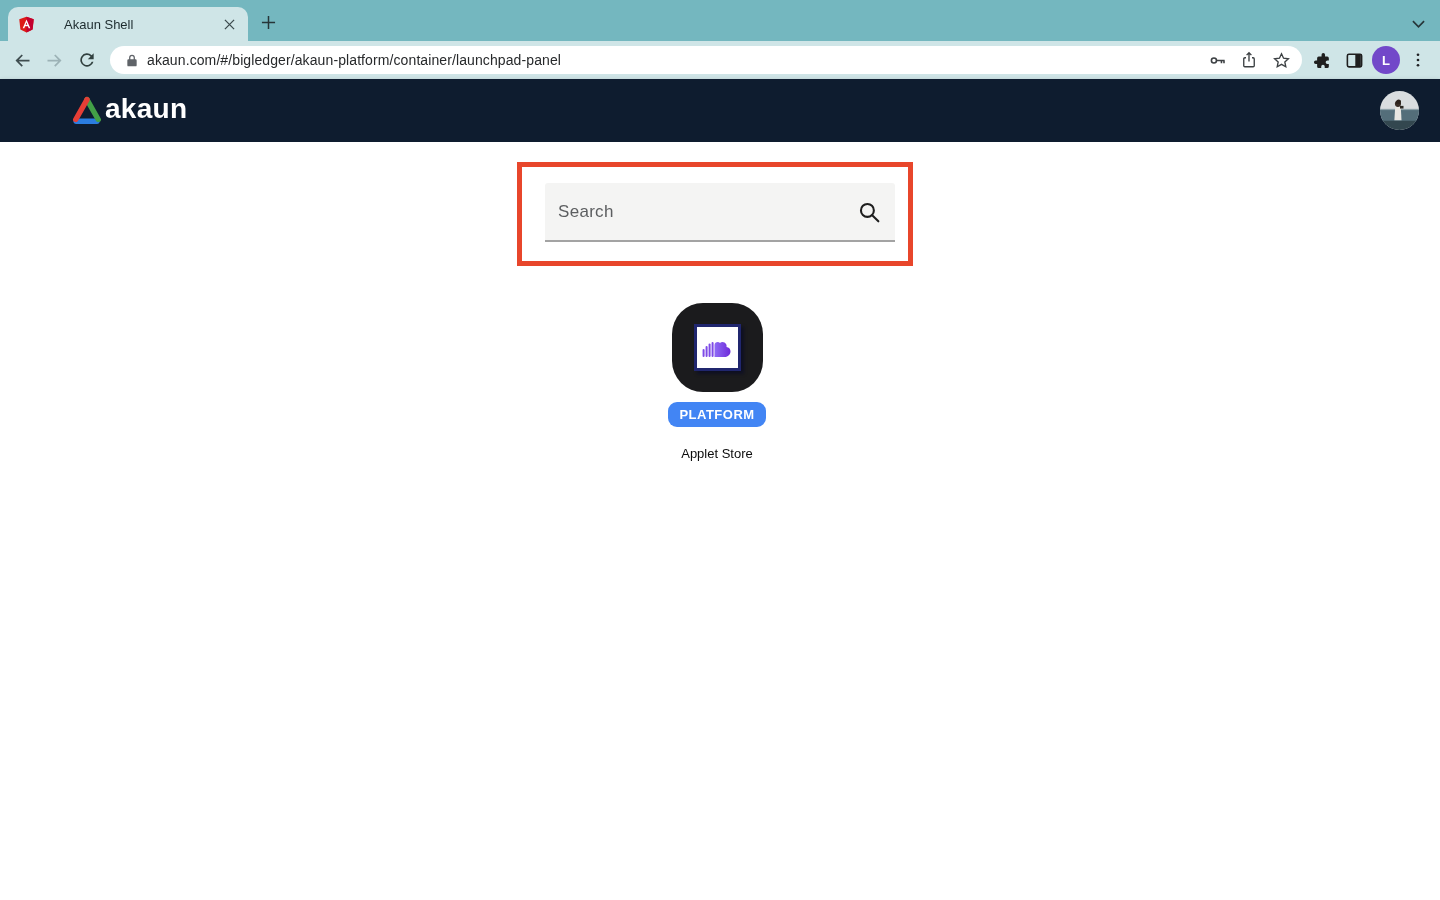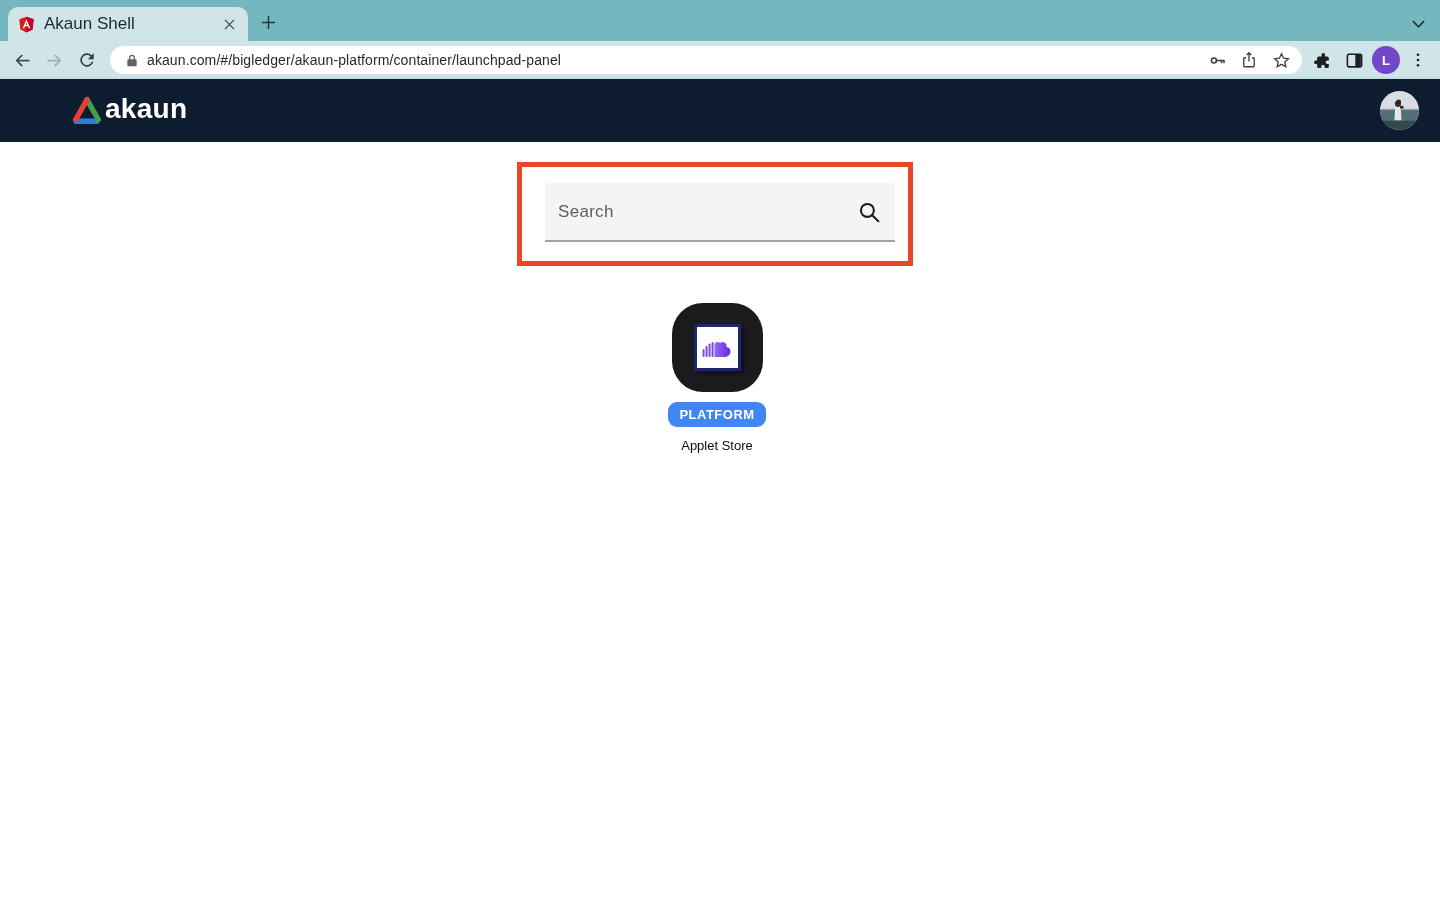--- a/index.html
+++ b/index.html
@@ -9,21 +9,21 @@
   *{box-sizing:border-box; margin:0; padding:0;}
   html,body{width:1440px; height:900px;}
   body{font-family:"Liberation Sans", sans-serif; background:#fff; position:relative; overflow:hidden;}
   .stage{position:absolute; inset:0; width:1440px; height:900px;}
 
   
   .tabstrip{position:absolute; left:0; top:0; width:1440px; height:41px; background:var(--tabstrip);}
   .tab{position:absolute; left:8px; top:7px; width:240px; height:34px; background:var(--toolbar);
        border-radius:10px 10px 0 0; display:flex; align-items:center; padding:0 10px;}
   .favicon{width:17px; height:17px; margin-right:9px; flex:0 0 auto; display:flex;}
-  .tab-title{font-size:17px; color:#1d2b2e; flex:1; white-space:nowrap; overflow:hidden;}
+  .tab-title{font-size:13px; color:#1d2b2e; flex:1; white-space:nowrap; overflow:hidden;margin-left:20px;}
   .tab-close{width:18px; height:18px; display:flex; align-items:center; justify-content:center; border-radius:50%; cursor:pointer;}
   .newtab{position:absolute; left:258px; top:12px; width:20px; height:20px; display:flex; align-items:center; justify-content:center;}
   .strip-chevron{position:absolute; left:1408px; top:14px; width:20px; height:20px; display:flex; align-items:center; justify-content:center;}
 
   
   .toolbar{position:absolute; left:0; top:41px; width:1440px; height:38px; background:var(--toolbar);}
   .navbtn{position:absolute; top:8px; width:22px; height:22px; display:flex; align-items:center; justify-content:center;}
   .nav-back{left:11px;} .nav-fwd{left:43px;} .nav-reload{left:76px;}
   .urlbar{position:absolute; left:110px; top:5px; width:1192px; height:28px; background:#fff; border-radius:14px;
           display:flex; align-items:center; padding-left:15px;}
@@ -55,21 +55,21 @@
   .searchfield input::placeholder{color:#5c5e60; opacity:1; letter-spacing:0.3px;}
   .search-glass{position:absolute; right:13px; top:17px; width:25px; height:25px;}
 
   .applet{position:absolute; left:617px; top:161px; width:200px; text-align:center; cursor:pointer;}
   .squircle{width:91px; height:89px; margin:0 auto; background:#1b1b1d; border-radius:31px;
             display:flex; align-items:center; justify-content:center;}
   .frame{width:47px; height:47px; background:#fff; border:3px solid #20266e;
          box-shadow:3px 3px 3px rgba(5,8,40,.55); display:flex; align-items:center; justify-content:center;}
   .badge{display:inline-block; margin-top:10px; background:var(--badge-blue); color:#fff; font-size:13px;
          font-weight:bold; letter-spacing:0.5px; padding:5px 11px; border-radius:9px;}
-  .applet-name{margin-top:11px; font-size:13px; color:#0c0c0c;}
+  .applet-name{margin-top:19px; font-size:13px; color:#0c0c0c;}
 </style>
 </head>
 <body>
 
 <div class="stage">
 
   <div class="tabstrip">
     <div class="tab">
       <span class="favicon">
         <svg viewBox="0 0 24 24" width="17" height="17">

